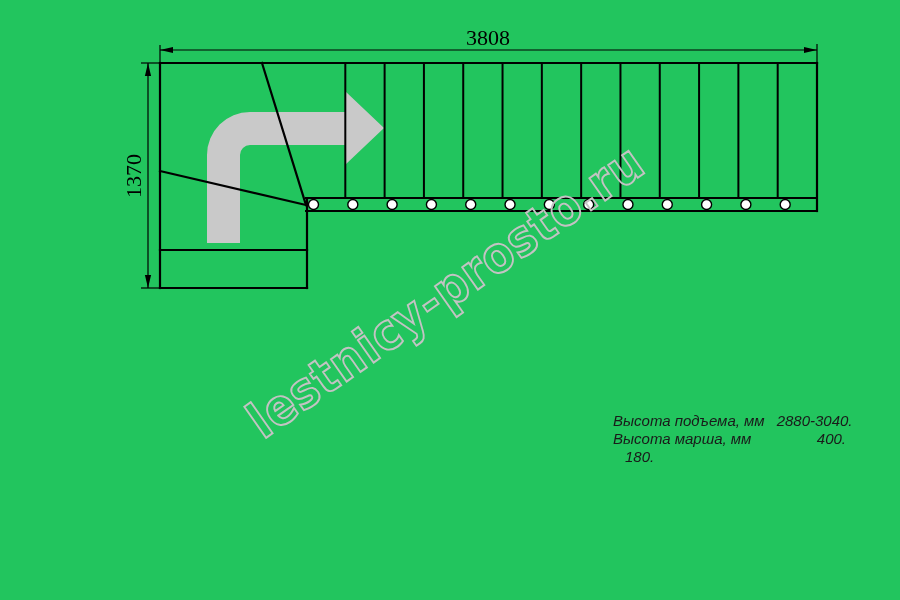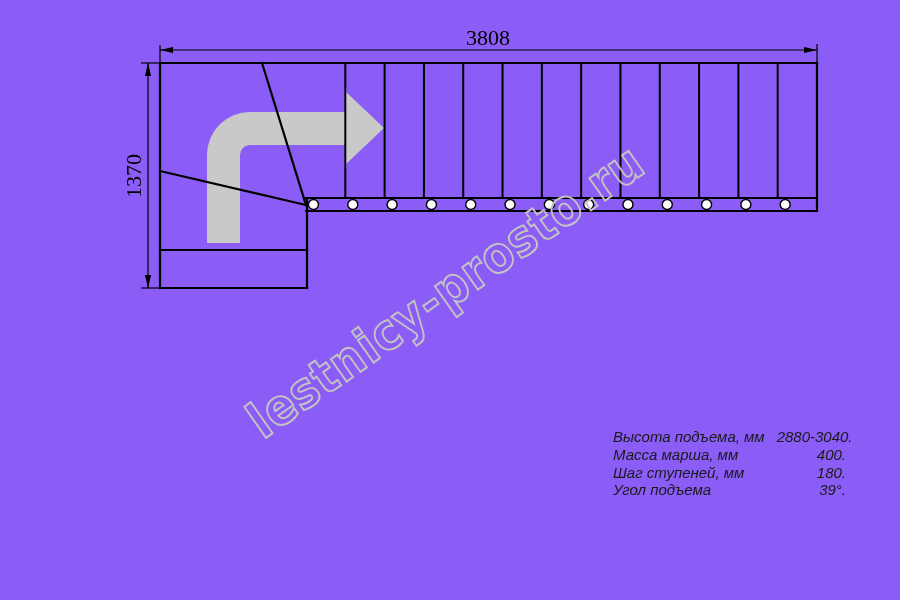--- a/index.html
+++ b/index.html
@@ -4,21 +4,21 @@
 <style>
   html, body {
     margin: 0;
     padding: 0;
     background: #ffffff;
   }
   #stage {
     position: relative;
     width: 900px;
     height: 600px;
-    background: #8b5cf6;
+    background: #22c55e;
     overflow: hidden;
     font-family: "Liberation Sans", sans-serif;
   }
   #plan-svg {
     position: absolute;
     left: 0;
     top: 0;
   }
   .drawline {
     stroke: #000000;
@@ -56,21 +56,20 @@
   #specs-table {
     position: absolute;
     left: 613px;
     top: 412px;
     width: 233px;
     font-family: "Liberation Sans", sans-serif;
     font-style: italic;
     font-size: 15px;
     line-height: 17.8px;
     color: #1a1a1a;
-    margin-top: 16px;
   }
   .spec-row {
     display: flex;
     justify-content: space-between;
     white-space: nowrap;
   }
   .spec-label { text-align: left; }
   .spec-value { text-align: left; padding-left: 12px; }
 </style>
 </head>
@@ -151,26 +150,21 @@
 
     <text class="watermark-text" x="263" y="440" transform="rotate(-35 263 440)" textLength="470" lengthAdjust="spacingAndGlyphs" stroke="#c3c3c3">lestnicy-prosto.ru</text>
   </svg>
 
   <div id="specs-table">
     <div class="spec-row">
       <span class="spec-label">Высота подъема, мм</span>
       <span class="spec-value">2880-3040.</span>
     </div>
     <div class="spec-row">
-      <span class="spec-label">Масса марша, мм</span>
+      <span class="spec-label">Высота марша, мм</span>
       <span class="spec-value">400.</span>
     </div>
     <div class="spec-row">
-      <span class="spec-label">Шаг ступеней, мм</span>
       <span class="spec-value">180.</span>
-    </div>
-    <div class="spec-row">
-      <span class="spec-label">Угол подъема</span>
-      <span class="spec-value">39°.</span>
     </div>
   </div>
 
 </div>
 
 </body></html>

